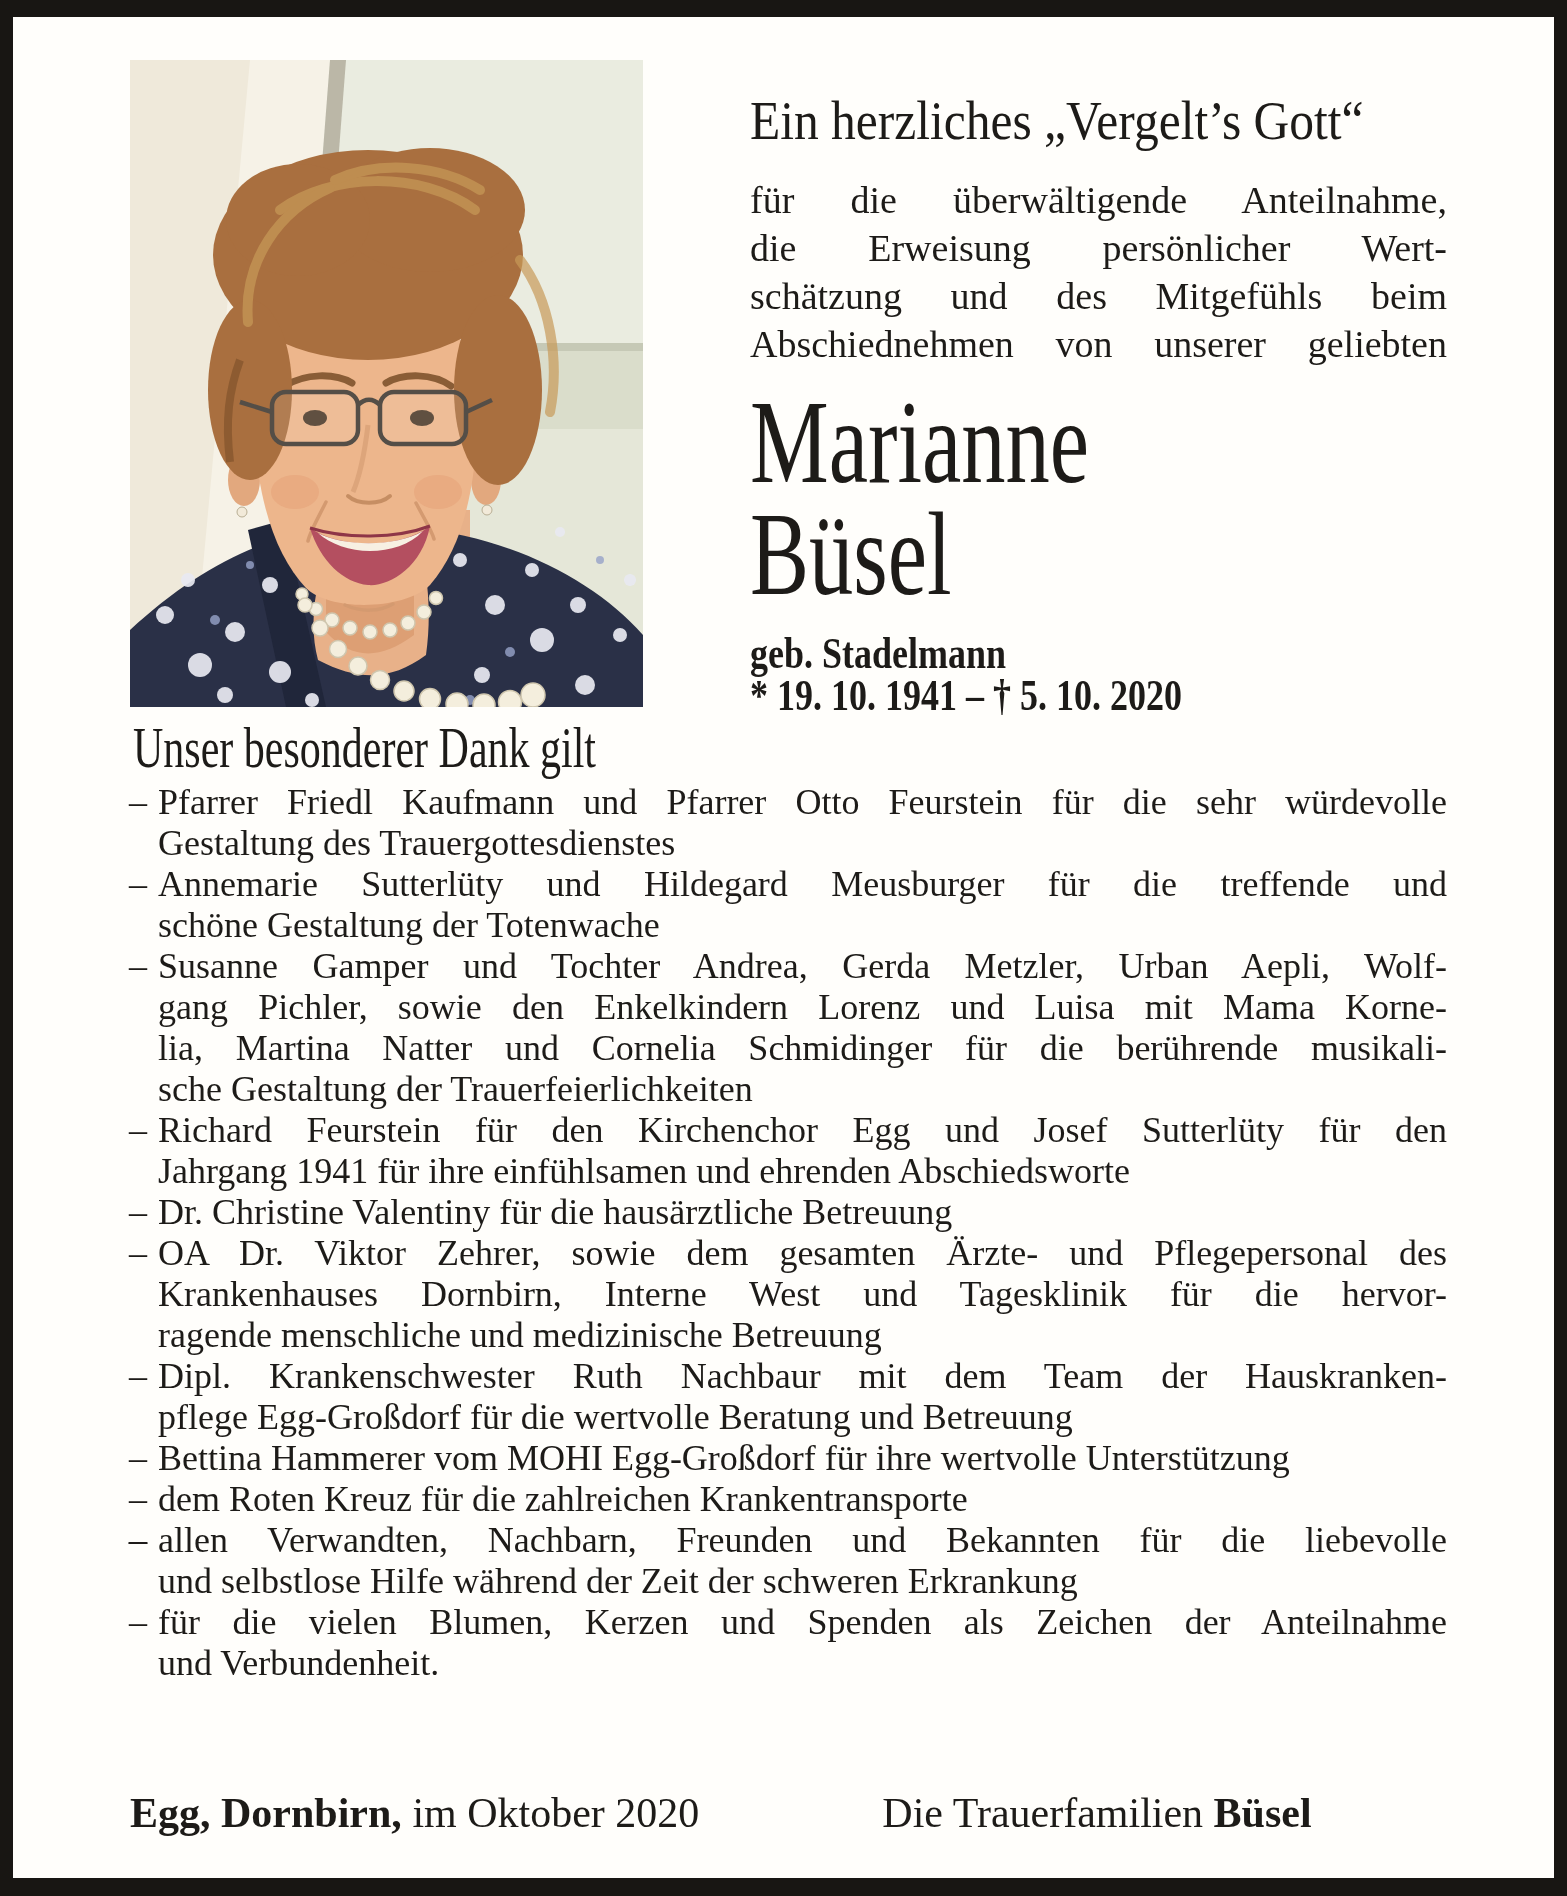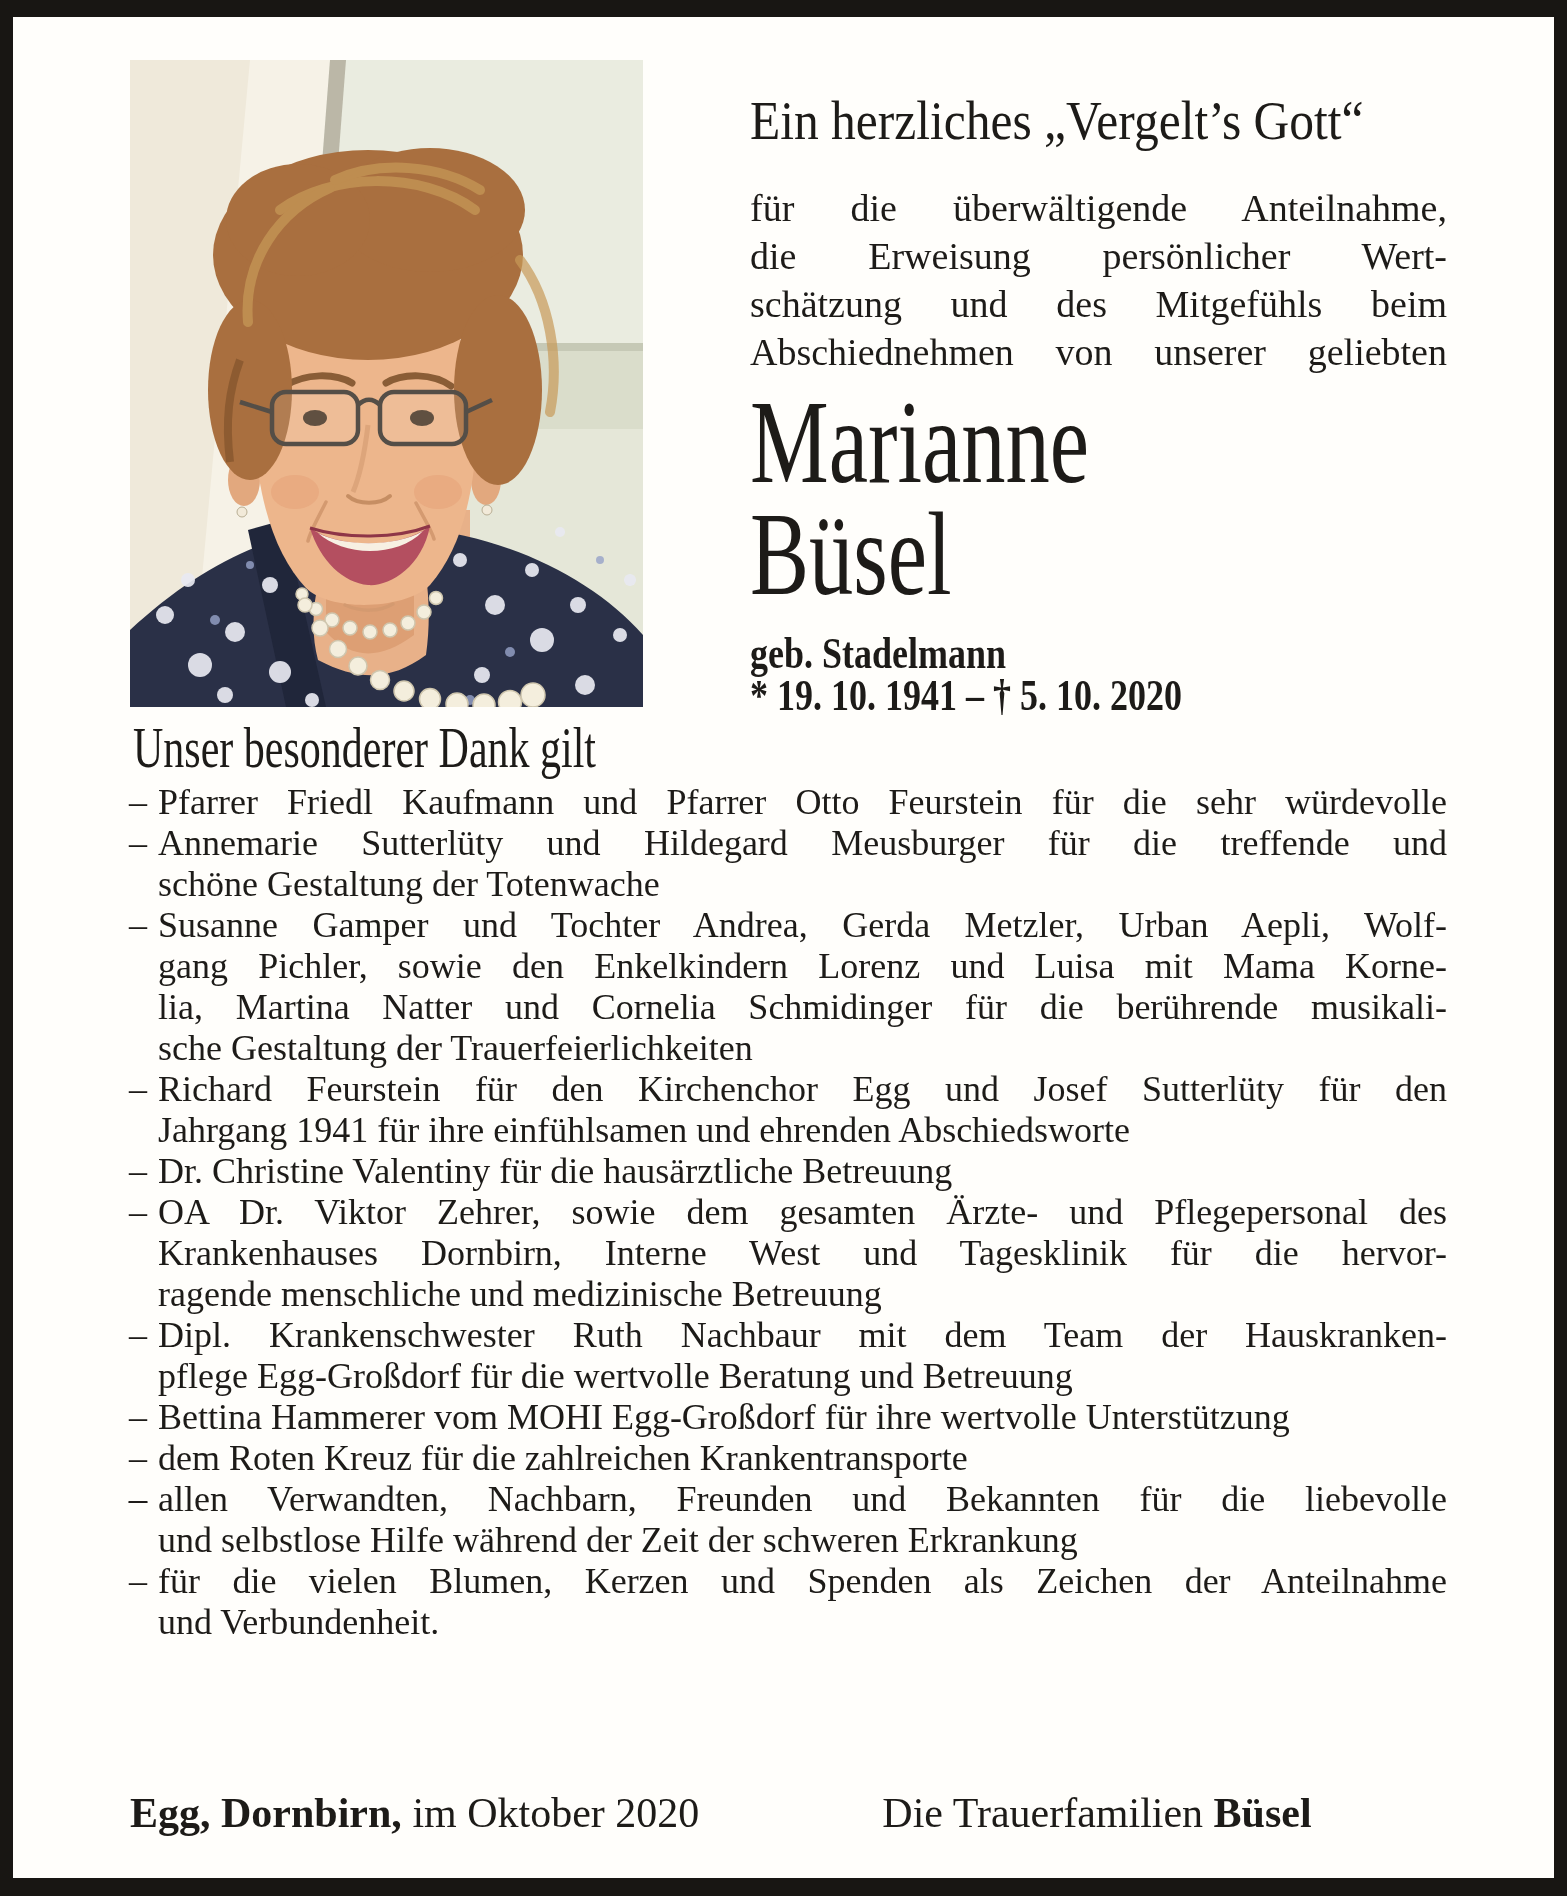--- a/index.html
+++ b/index.html
@@ -14,21 +14,21 @@
   #frame-left{left:0;top:0;width:13px;height:1896px;}
   #frame-right{left:1554px;top:0;width:13px;height:1896px;}
 
   .abs{position:absolute;}
   #photo{left:130px;top:60px;width:513px;height:647px;}
   #photo svg{display:block;width:513px;height:647px;}
 
   #headline{left:750px;top:93px;font-size:55px;line-height:55px;white-space:nowrap;}
   .squeeze90{display:inline-block;transform:scaleX(.90);transform-origin:0 50%;}
 
-  #intro{left:750px;top:176px;width:697px;font-size:38px;line-height:48px;margin-top:8px;}
+  #intro{left:750px;top:176px;width:697px;font-size:38px;line-height:48px;}
   .j{text-align:justify;text-align-last:justify;}
 
   #name{left:750px;top:387px;font-size:118px;line-height:112px;
         transform:scaleX(.75);transform-origin:0 0;white-space:nowrap;}
   #gebdates{left:750px;top:632px;font-size:45px;line-height:42px;font-weight:bold;
         transform:scaleX(.80);transform-origin:0 0;white-space:nowrap;}
 
   #caption{left:133px;top:720px;font-size:56px;line-height:56px;
         transform:scaleX(.75);transform-origin:0 0;white-space:nowrap;}
 
@@ -205,20 +205,24 @@
 
   <div class="abs" id="caption">Unser besonderer Dank gilt</div>
 
   <div class="abs" id="thanks">
 
       <div class="tline dashed j">
         <span class="dash">–</span>
         <span class="txt">Pfarrer Friedl Kaufmann und Pfarrer Otto Feurstein für die sehr würdevolle</span>
       </div>
 
+      <div class="tline">
+        
+        <span class="txt">Gestaltung des Trauergottesdienstes</span>
+      </div>
 
       <div class="tline dashed j">
         <span class="dash">–</span>
         <span class="txt">Annemarie Sutterlüty und Hildegard Meusburger für die treffende und</span>
       </div>
 
       <div class="tline">
         
         <span class="txt">schöne Gestaltung der Totenwache</span>
       </div>

